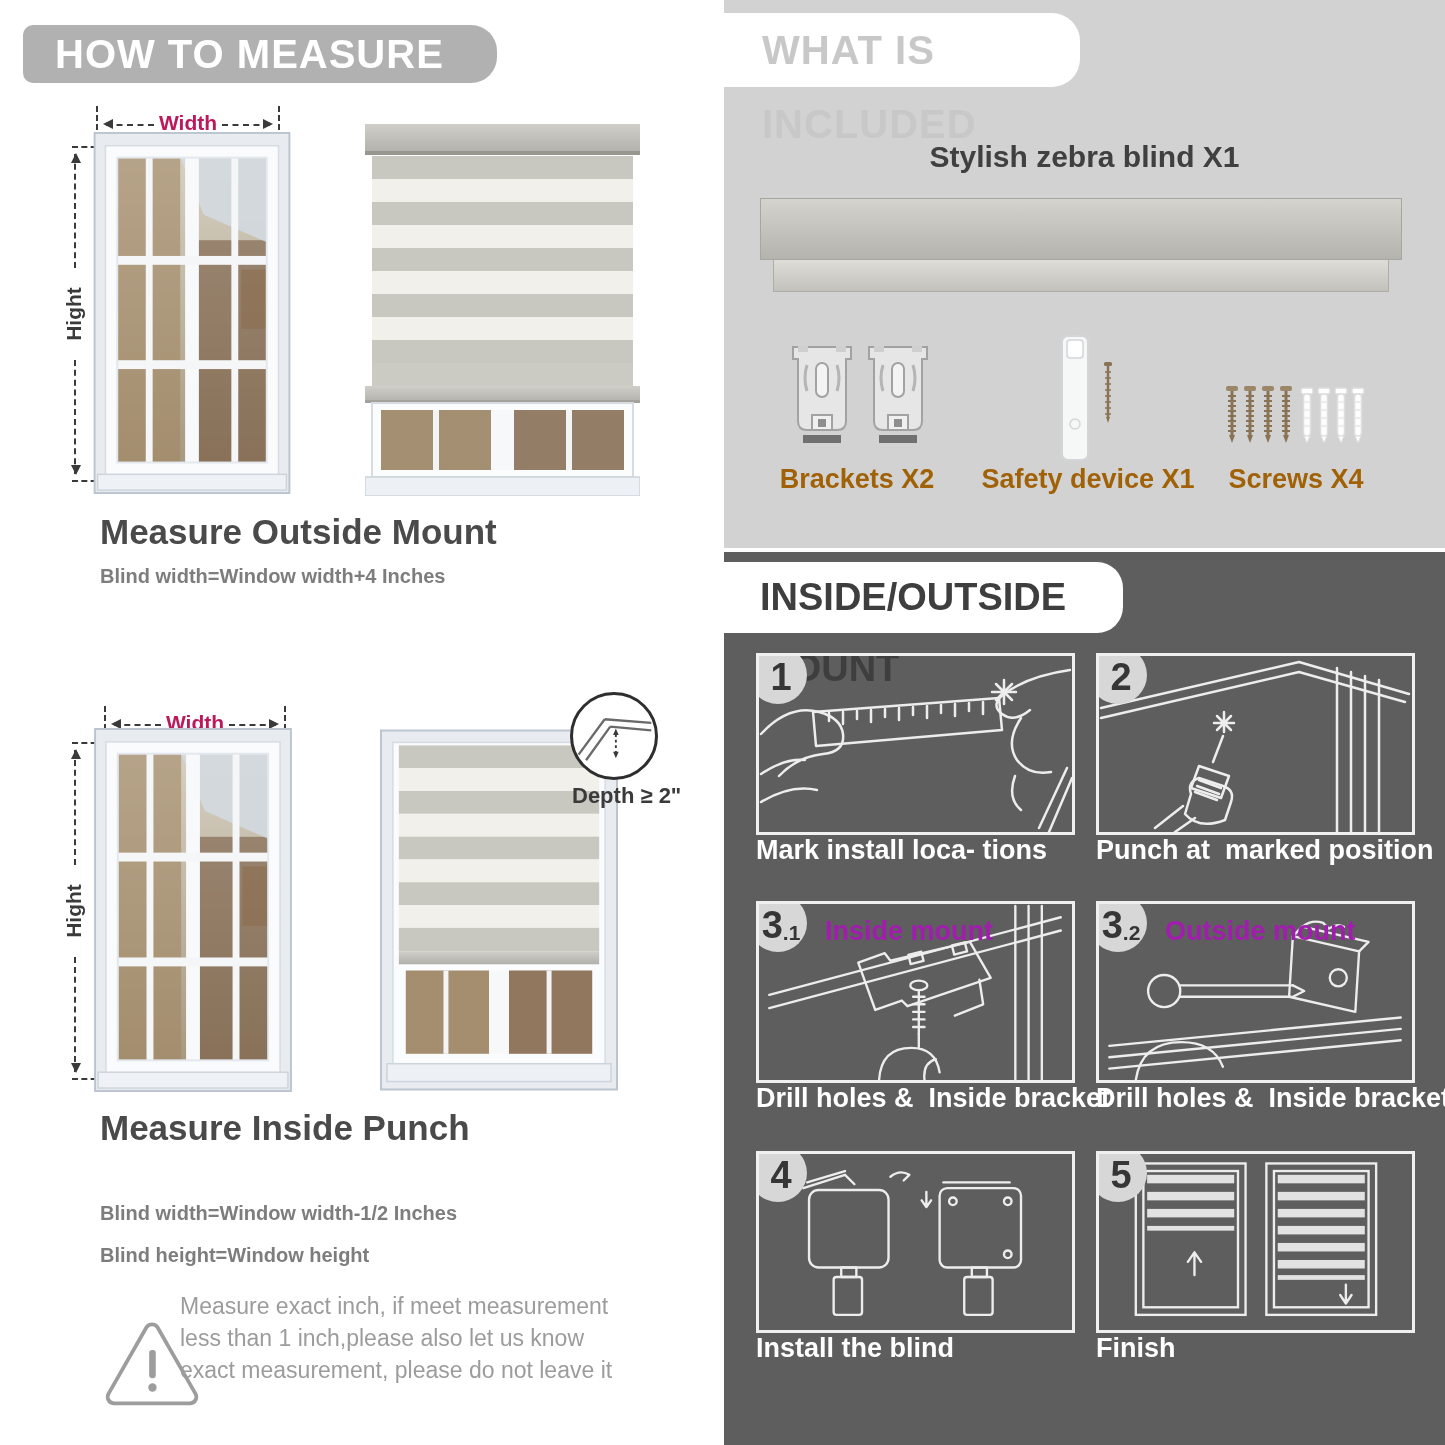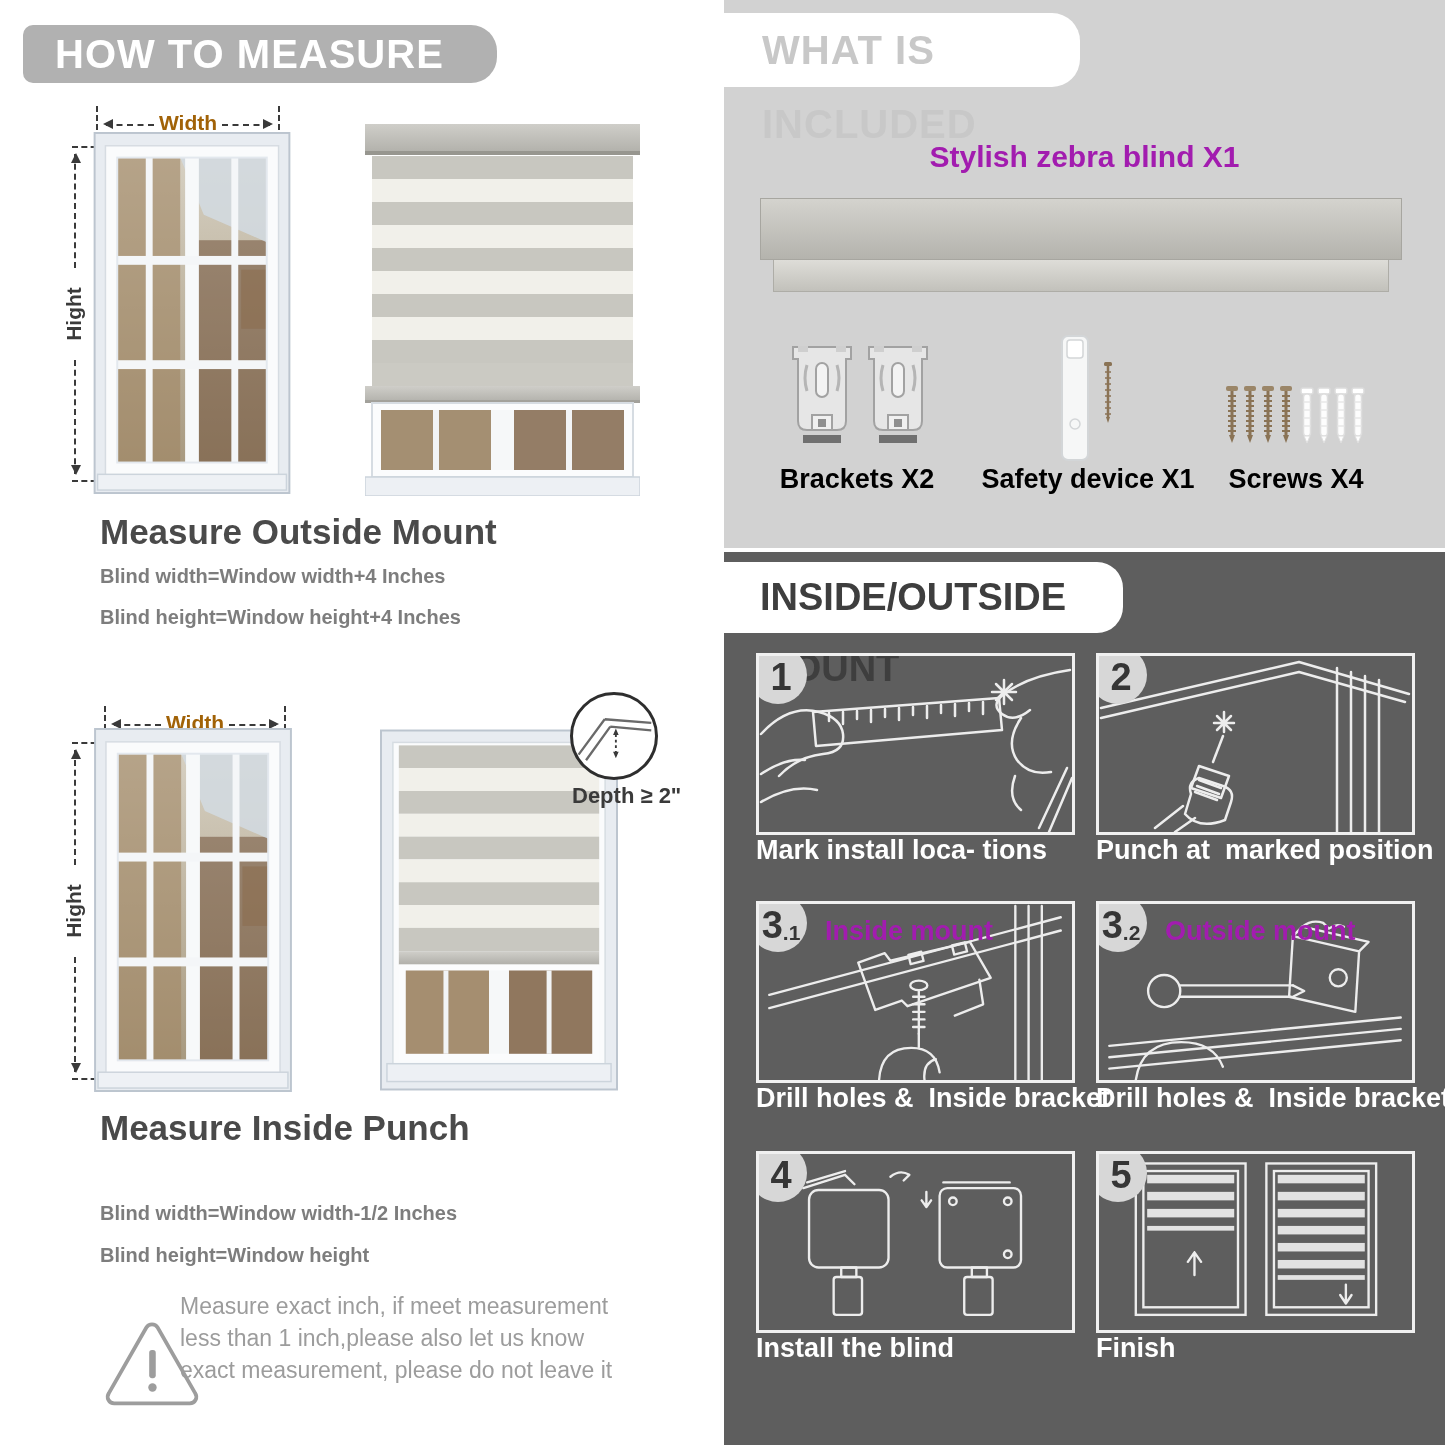--- a/index.html
+++ b/index.html
@@ -17,21 +17,21 @@
   
   .w-arrow { height:28px; }
   .w-arrow .vl { position:absolute; top:-4px; bottom:-10px; border-left:2px dashed #3a3a3a; }
   .w-arrow .vl.l { left:0; } .w-arrow .vl.r { right:0; }
   .w-arrow .hd { position:absolute; top:50%; border-top:2px dashed #3a3a3a; }
   .w-arrow .hd1 { left:10px; width:26%; } .w-arrow .hd2 { right:10px; width:26%; }
   .w-arrow .ah { position:absolute; top:50%; margin-top:-5px; width:0; height:0; border:5px solid transparent; }
   .w-arrow .ah.l { left:2px; border-right:10px solid #3a3a3a; }
   .w-arrow .ah.r { right:2px; border-left:10px solid #3a3a3a; }
   .w-arrow .lbl { position:absolute; left:50%; top:50%; transform:translate(-50%,-56%);
-    font-size:21px; font-weight:bold; color:#a16207; white-space:nowrap; }
+    font-size:21px; font-weight:bold; color:#be185d; white-space:nowrap; }
 
   
   .h-arrow { width:34px; }
   .h-arrow .vd { position:absolute; right:12px; border-left:2px dashed #3a3a3a; }
   .h-arrow .vd1 { top:8px; height:34%; } .h-arrow .vd2 { bottom:8px; height:34%; }
   .h-arrow .cap { position:absolute; right:-18px; width:34px; border-top:2px dashed #3a3a3a; }
   .h-arrow .cap.t { top:0; } .h-arrow .cap.b { bottom:0; }
   .h-arrow .avt { position:absolute; right:7px; top:2px; width:0; height:0; border:5px solid transparent; border-bottom:10px solid #3a3a3a; }
   .h-arrow .avb { position:absolute; right:7px; bottom:2px; width:0; height:0; border:5px solid transparent; border-top:10px solid #3a3a3a; }
   .h-arrow .lbl { position:absolute; right:2px; top:50%; transform:translateY(-50%) rotate(180deg);
@@ -40,26 +40,26 @@
   .depth-circle { width:88px; height:88px; border:3px solid #2e2e2e; border-radius:50%; background:#fff; z-index:6; overflow:hidden; }
   .depth-label { font-size:22px; font-weight:bold; color:#3a3a3a; white-space:nowrap; }
 
   .warn-text { width:460px; font-size:23px; line-height:32px; color:#9c9c9c; }
 
   
   .panel-light { left:724px; top:0; width:721px; height:548px; background:#d2d2d2; }
   .pill-included { left:724px; top:13px; width:356px; height:74px; background:#ffffff;
     border-radius:0 28px 28px 0; color:#c8c8c8; font-size:40px; font-weight:bold;
     line-height:74px; padding-left:38px; letter-spacing:1px; }
-  .product-label { left:724px; top:140px; width:721px; text-align:center; font-size:30px; font-weight:bold; color:#a21caf; }
+  .product-label { left:724px; top:140px; width:721px; text-align:center; font-size:30px; font-weight:bold; color:#404040; }
   .headrail-top { left:760px; top:198px; width:642px; height:62px;
     background:linear-gradient(180deg,#d4d3ce,#b4b3ad); border:1px solid #a7a6a0; }
   .headrail-lip { left:773px; top:260px; width:616px; height:32px;
     background:linear-gradient(180deg,#deddd8,#c2c1bb); border:1px solid #aeada7; border-top:none; }
-  .item-label { font-size:27px; font-weight:bold; color:#000000; text-align:center; }
+  .item-label { font-size:27px; font-weight:bold; color:#a16207; text-align:center; }
 
   
   .panel-dark { left:724px; top:552px; width:721px; height:893px; background:#5e5e5e; }
   .pill-mount { left:724px; top:562px; width:399px; height:71px; background:#ffffff;
     border-radius:0 26px 26px 0; color:#3e3e3e; font-size:38px; font-weight:bold;
     line-height:71px; padding-left:36px; }
   .step { position:absolute; width:319px; }
   .step-box { position:relative; width:319px; height:182px; border:3px solid #f0f0f0; overflow:hidden; }
   .step-badge { position:absolute; top:-10px; left:-10px; width:58px; height:58px; background:#d7d7d7;
     border-radius:50%; color:#363636; font-size:38px; font-weight:bold;
@@ -197,21 +197,20 @@
   </div>
   <svg class="abs" style="left:93px;top:132px;width:198px;height:362px;">
       <use href="#sym-window"></use>
     </svg>
   <svg class="abs" style="left:365px;top:124px;width:275px;height:372px;">
       <use href="#sym-blind-out"></use>
     </svg>
 
   <h2 class="abs h2-dark" style="left:100px;top:512px;">Measure Outside Mount</h2>
   <p class="abs formula" style="left:100px;top:565px;">Blind width=Window width+4 Inches</p>
-  <p class="abs formula" style="left:100px;top:606px;">Blind height=Window height+4 Inches</p>
 
   <div class="abs w-arrow" style="left:104px;top:710px;width:182px;">
     <i class="vl l"></i>
       <i class="vl r"></i>
       <i class="hd hd1"></i>
       <i class="hd hd2"></i>
     <i class="ah l"></i>
       <i class="ah r"></i>
     <span class="lbl">Width</span>
   </div>

